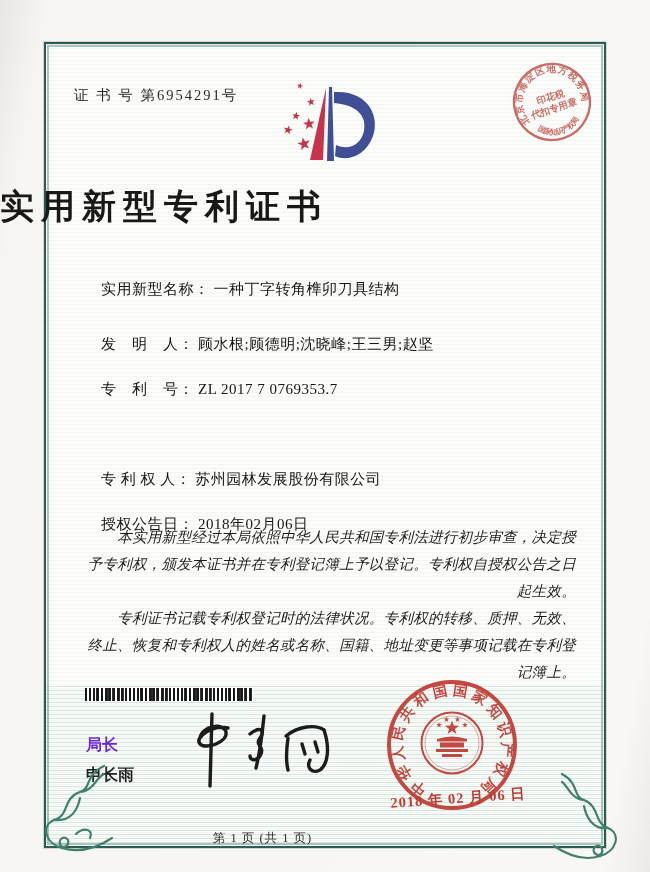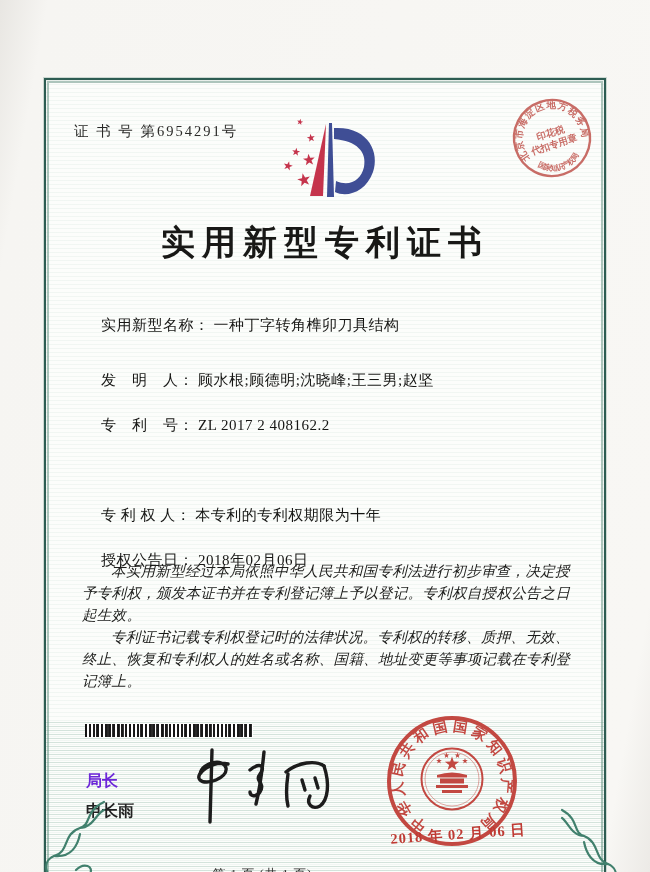--- a/index.html
+++ b/index.html
@@ -1,43 +1,43 @@
 <!DOCTYPE html>
 <html style="--frame-green: #2d5c52; --seal-red: #bf3a33; --logo-red: #c5344c; --logo-blue: #3f4e95; --flourish-green: #41806d; --ink: #1d1d1b;"><head>
 <meta charset="utf-8">
 <style>
   html,body{margin:0;padding:0;}
   body{
     width:650px;height:872px;position:relative;overflow:hidden;
     background:linear-gradient(100deg,#e8e6e2 0%,#f6f5f2 6%,#f8f7f4 94%,#eceae6 100%);
     font-family:"Liberation Serif","DejaVu Serif",serif;color:var(--ink,#1d1d1b);
   }
-  .paper{position:absolute;inset:0;margin-top:36px;}
+  .paper{position:absolute;inset:0;}
   .frame{
     position:absolute;left:44px;top:42px;width:558px;height:802px;
     border:2px solid var(--frame-green,#2d5c52);
     box-shadow:inset 0 0 0 1px #f2f5f2, inset 0 0 0 3px rgba(78,128,111,.45), 0 0 0 1px rgba(78,128,111,.25);
     background:#fcfdfb;
   }
   .lines{position:absolute;left:0;top:0;right:0;bottom:0;
     background:repeating-linear-gradient(180deg, rgba(120,170,148,.22) 0 1px, rgba(255,255,255,0) 1px 4px);
     opacity:.38;pointer-events:none;}
   .lines-bottom{position:absolute;left:0;right:0;bottom:0;height:160px;
     background:repeating-linear-gradient(180deg, rgba(96,152,128,.30) 0 1px, rgba(255,255,255,0) 1px 4px);
     opacity:.85;pointer-events:none;}
   .cert-no{position:absolute;left:74px;top:86px;font-size:14.5px;letter-spacing:2px;color:#2a2a28;}
   .logo{position:absolute;left:252px;top:74px;width:170px;height:102px;}
   .tax-stamp{position:absolute;left:500px;top:50px;width:104px;height:104px;transform:rotate(-18deg);opacity:.85;}
-  .title{position:absolute;left:0;top:184px;width:650px;text-align:center;
+  .title{position:absolute;left:0;top:184px;width:650px;
     font-size:34px;font-weight:bold;letter-spacing:7px;color:#181816;}
   .frow{position:absolute;left:84px;font-size:15px;color:#161614;letter-spacing:.5px;white-space:pre;}
   .frow .lab{margin-right:4px;}
   .r0{top:263px}.r1{top:318px}.r2{top:363px}.r3{top:408px}.r4{top:453px}.r5{top:498px}
-  .body-text{position:absolute;left:82px;top:524px;width:494px;font-size:14.5px;line-height:22px;
-    font-style:italic;letter-spacing:.3px;color:#1c1c1a;}
+  .body-text{position:absolute;left:82px;top:524px;width:494px;font-size:14.5px;line-height:27px;
+    font-style:italic;letter-spacing:.3px;color:#1c1c1a;text-align:right;}
   .body-text p{margin:0;text-indent:2em;}
   .barcode{position:absolute;left:85px;top:688px;width:168px;height:13px;
     background:
       repeating-linear-gradient(90deg, rgba(20,20,20,.9) 0 2px, rgba(255,255,255,0) 2px 5px, rgba(20,20,20,.85) 5px 6px, rgba(255,255,255,0) 6px 11px),
       repeating-linear-gradient(90deg, #1a1a1a 0 2px, #fff 2px 4px);}
   .sign-title{position:absolute;left:86px;top:735px;font-family:"Liberation Sans","DejaVu Sans",sans-serif;
     font-weight:600;font-size:16px;color:#6d28d9;}
   .sign-name{position:absolute;left:86px;top:765px;font-family:"Liberation Sans","DejaVu Sans",sans-serif;
     font-weight:600;font-size:16px;color:#222;}
   .signature{position:absolute;left:172px;top:708px;width:178px;height:92px;}
@@ -95,24 +95,24 @@
 
   <div class="title">实用新型专利证书</div>
 
   <div class="frow r0">
     <span class="lab">实用新型名称：</span><span class="val">一种丁字转角榫卯刀具结构</span>
   </div>
   <div class="frow r1">
     <span class="lab">发　明　人：</span><span class="val">顾水根;顾德明;沈晓峰;王三男;赵坚</span>
   </div>
   <div class="frow r2">
-    <span class="lab">专　利　号：</span><span class="val">ZL 2017 2 408162.2</span>
+    <span class="lab">专　利　号：</span><span class="val">ZL 2017 7 0769353.7</span>
   </div>
   <div class="frow r4">
-    <span class="lab">专 利 权 人：</span><span class="val">本专利的专利权期限为十年</span>
+    <span class="lab">专 利 权 人：</span><span class="val">苏州园林发展股份有限公司</span>
   </div>
   <div class="frow r5">
     <span class="lab">授权公告日：</span><span class="val">2018年02月06日</span>
   </div>
 
   <div class="body-text">
     <p>本实用新型经过本局依照中华人民共和国专利法进行初步审查，决定授予专利权，颁发本证书并在专利登记簿上予以登记。专利权自授权公告之日起生效。</p>
     <p>专利证书记载专利权登记时的法律状况。专利权的转移、质押、无效、终止、恢复和专利权人的姓名或名称、国籍、地址变更等事项记载在专利登记簿上。</p>
   </div>
 

